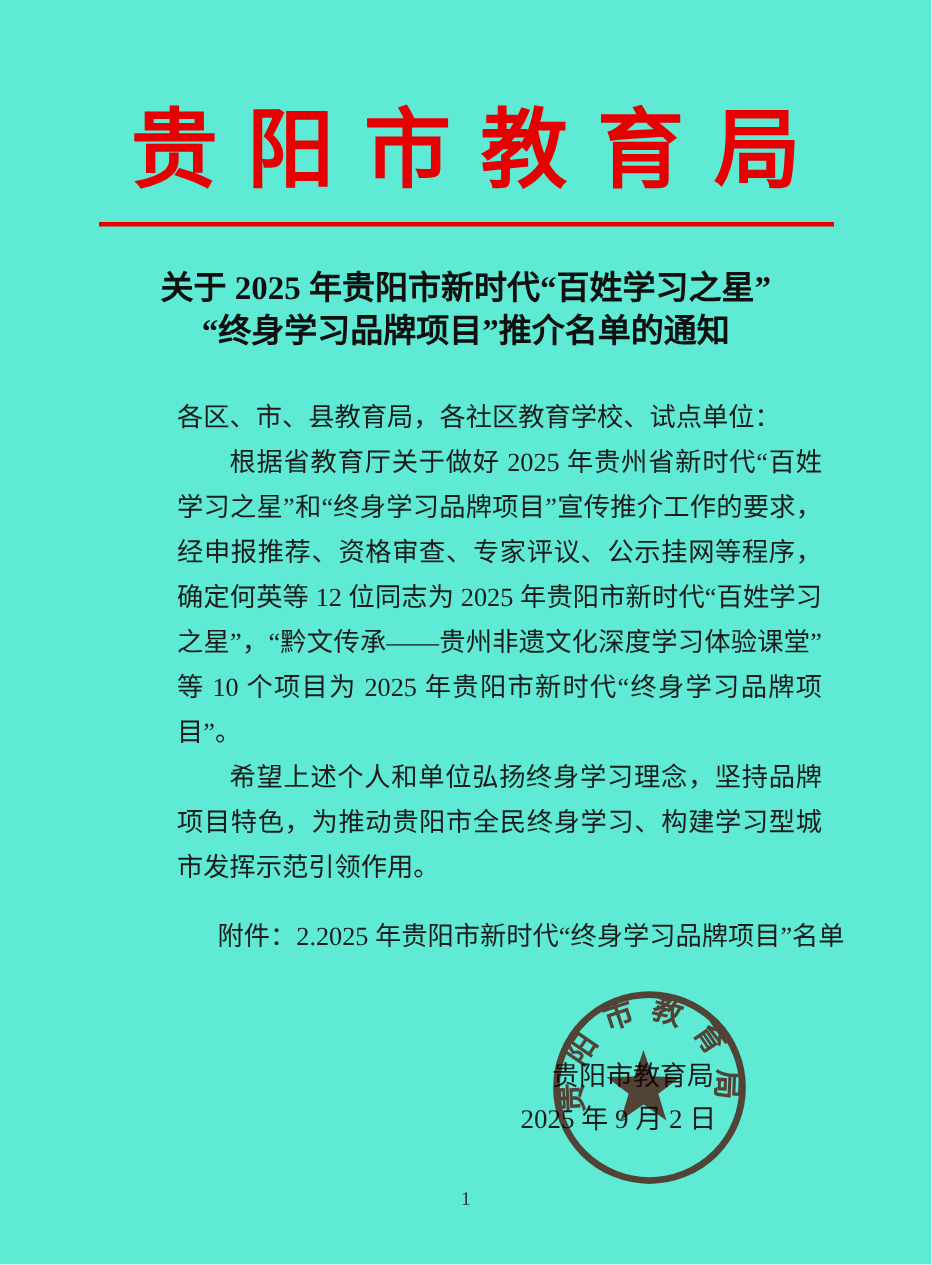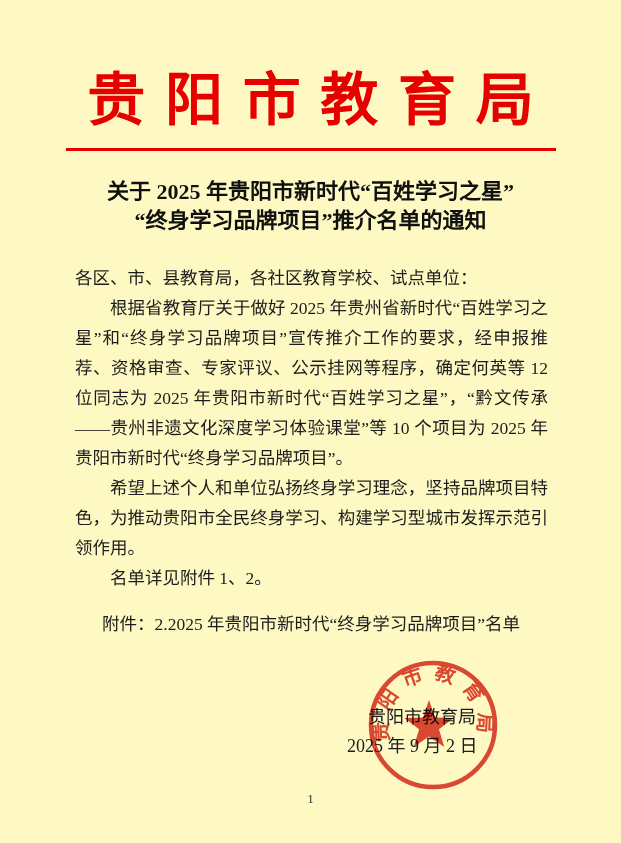--- a/index.html
+++ b/index.html
@@ -11,21 +11,21 @@
   html,body{background:#ffffff;}
   body{
     font-family:"Liberation Serif","DejaVu Serif",serif;
     color:var(--ink);
   }
   .page{
     position:relative;
     width:621px;
     height:843px;
     margin:0 auto;
-    background:#fef9c3;
+    background:#5eead4;
     overflow:hidden;
   }
   
   .agency-name{
     margin-top:68px;
     text-align:center;
     font-size:58px;
     font-weight:bold;
     line-height:66px;
     color:var(--header-red);
@@ -44,21 +44,21 @@
     margin-top:26px;
     text-align:center;
     font-size:22px;
     line-height:29px;
     font-weight:bold;
     color:#101010;
   }
   .doc-title .title-line{display:block;}
   
   .body{
-    margin:28px 73px 0 75px;
+    margin:28px 73px 0 118px;
     font-size:17.5px;
     line-height:30px;
     text-align:justify;
     color:var(--ink);
   }
   .body p.para{text-indent:2em;}
   .attachments{
     margin-top:16px;
     display:flex;
     align-items:flex-start;
@@ -122,21 +122,20 @@
 
   <h1 class="doc-title">
     <span class="title-line">关于 2025 年贵阳市新时代“百姓学习之星”</span>
     <span class="title-line">“终身学习品牌项目”推介名单的通知</span>
   </h1>
 
   <div class="body">
     <p class="salutation">各区、市、县教育局，各社区教育学校、试点单位：</p>
     <p class="para">根据省教育厅关于做好 2025 年贵州省新时代“百姓学习之星”和“终身学习品牌项目”宣传推介工作的要求，经申报推荐、资格审查、专家评议、公示挂网等程序，确定何英等 12 位同志为 2025 年贵阳市新时代“百姓学习之星”，“黔文传承——贵州非遗文化深度学习体验课堂”等 10 个项目为 2025 年贵阳市新时代“终身学习品牌项目”。</p>
     <p class="para">希望上述个人和单位弘扬终身学习理念，坚持品牌项目特色，为推动贵阳市全民终身学习、构建学习型城市发挥示范引领作用。</p>
-    <p class="para">名单详见附件 1、2。</p>
 
     <div class="attachments">
       <span class="att-label">附件：</span>
       <div class="att-items">
         <div class="att-item">2.2025 年贵阳市新时代“终身学习品牌项目”名单</div>
       </div>
     </div>
   </div>
 
   <div class="signature">

